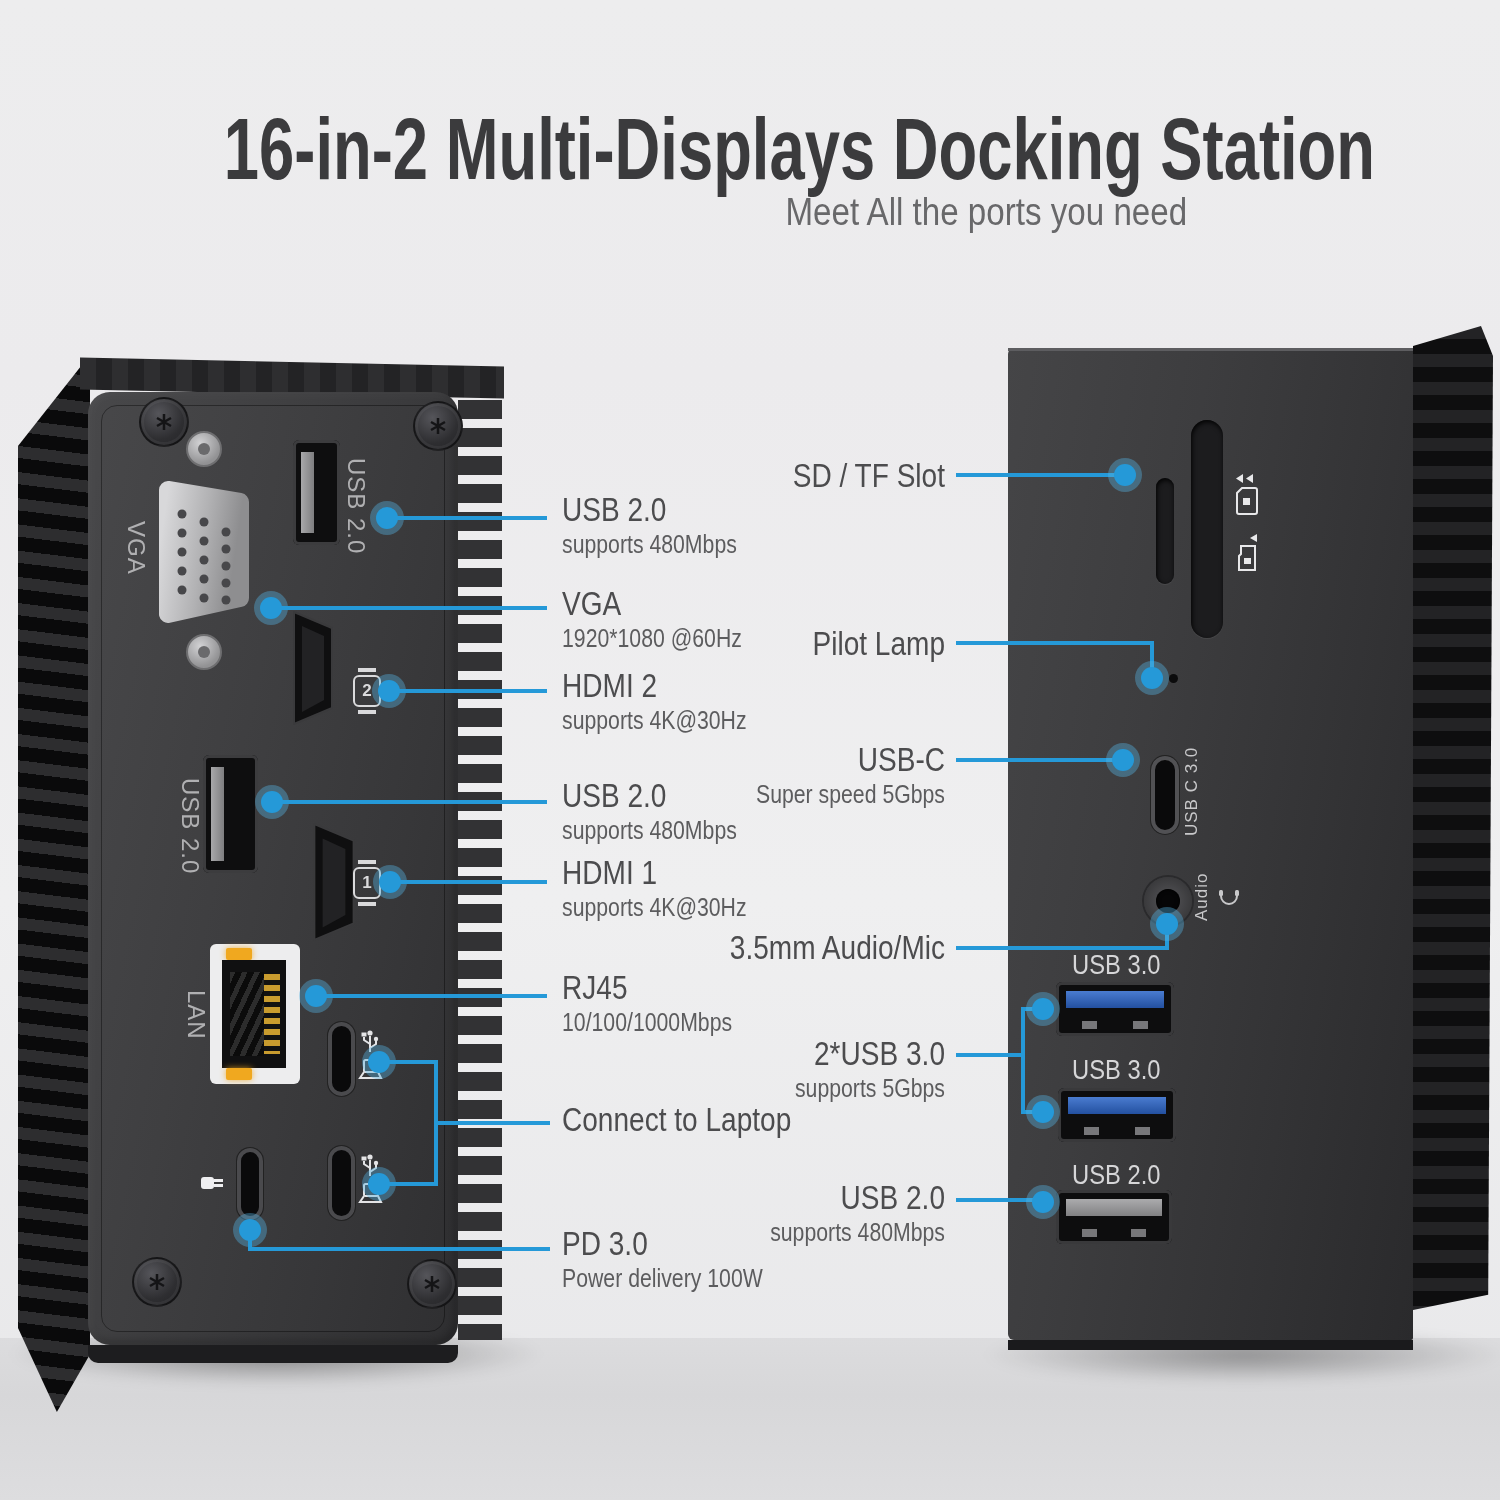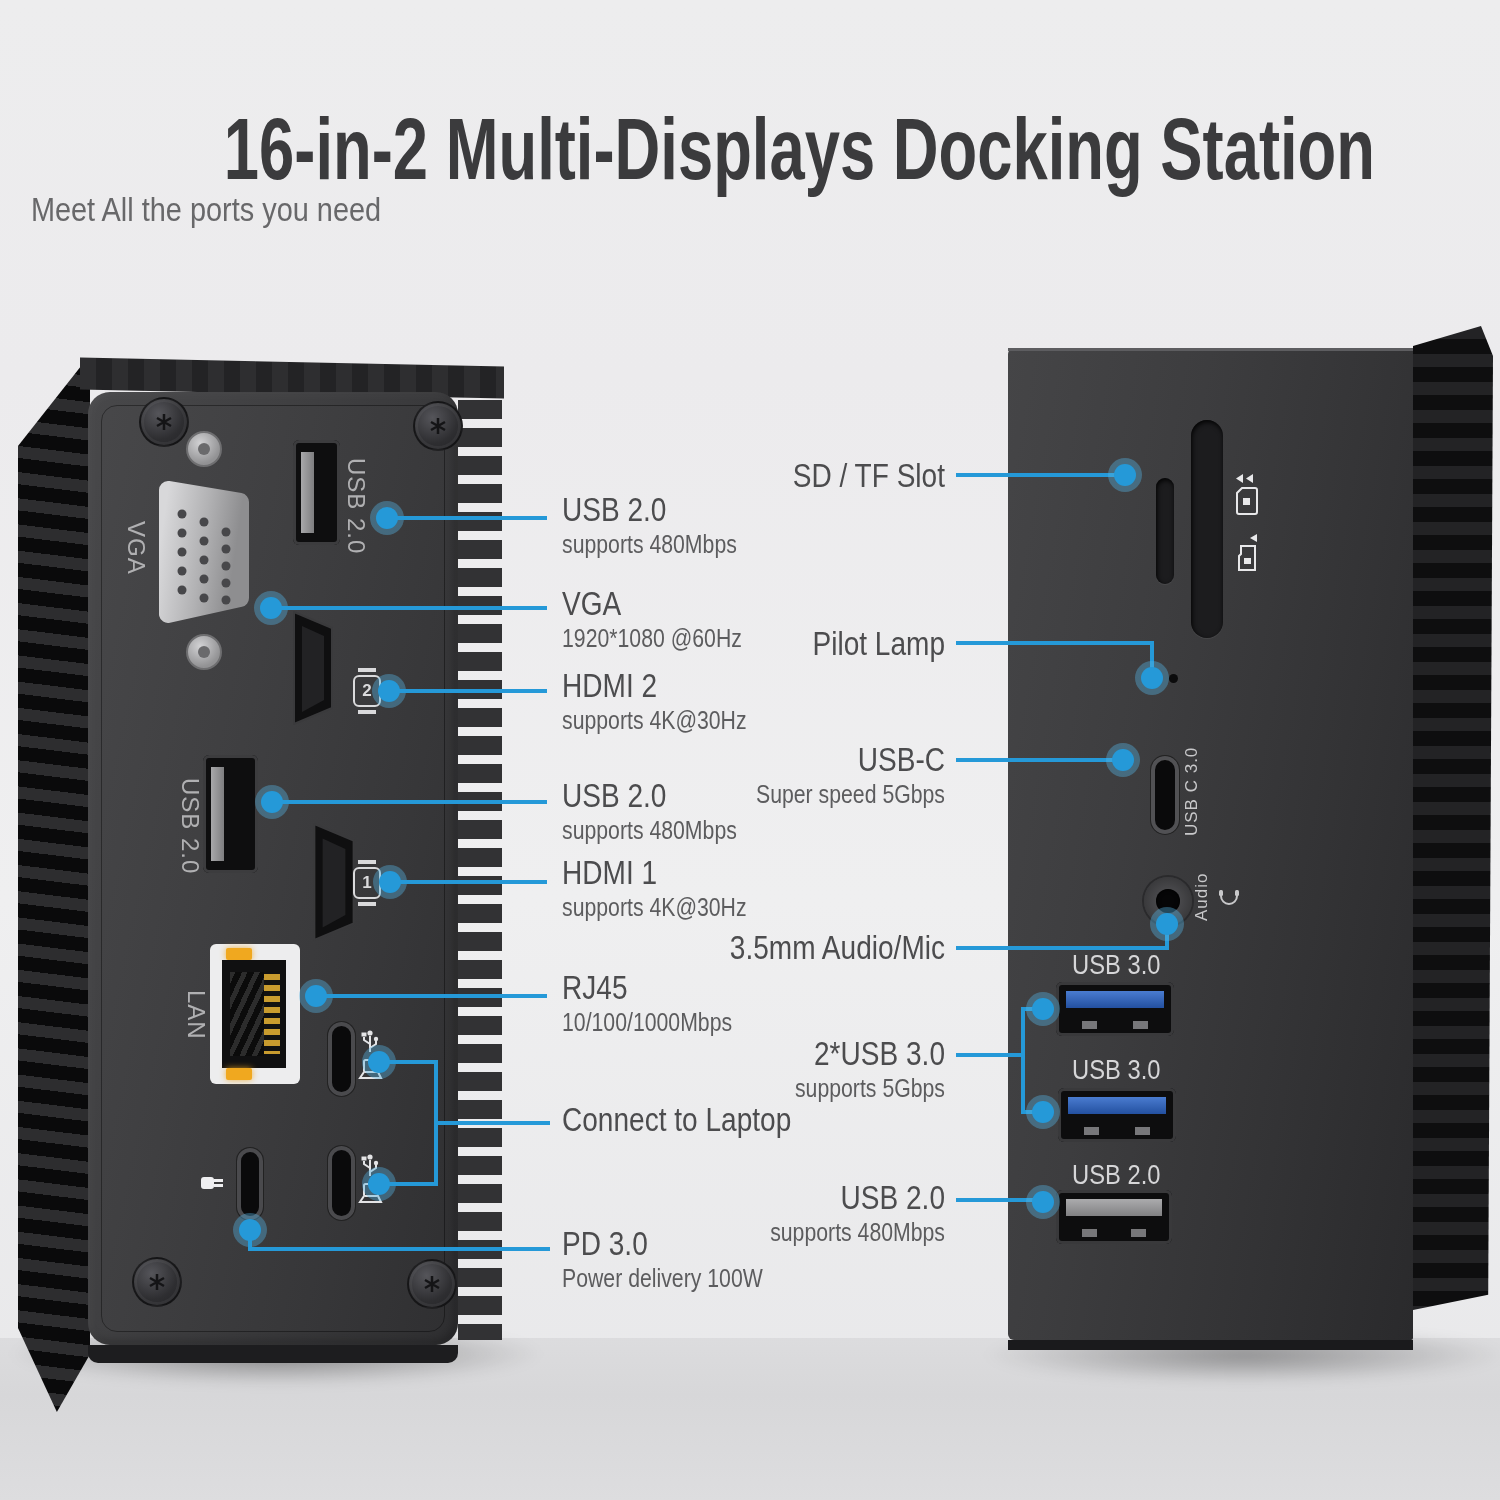--- a/index.html
+++ b/index.html
@@ -9,22 +9,22 @@
     background:linear-gradient(180deg,#dcdcde 0%,#d7d7d9 35%,#dddddf 100%);}
   .dev-shadow{position:absolute;border-radius:50%;filter:blur(6px);}
   #shadow-left{left:6px;top:1322px;width:540px;height:64px;
     background:radial-gradient(ellipse at 50% 50%,rgba(0,0,0,.40) 0%,rgba(0,0,0,0) 70%);}
   #shadow-right{left:980px;top:1326px;width:530px;height:58px;
     background:radial-gradient(ellipse at 50% 50%,rgba(0,0,0,.34) 0%,rgba(0,0,0,0) 70%);}
 
   .title{position:absolute;top:98px;left:0;width:1500px;text-align:center;
     font-size:88px;font-weight:bold;color:#3b3b3d;white-space:nowrap;}
   .title>span{display:inline-block;transform:scaleX(0.72);transform-origin:center top;letter-spacing:0px;}
-  .subtitle{position:absolute;top:190px;left:0;width:1223px;text-align:left;
-    font-size:34px;color:#68686a;white-space:nowrap;}
+  .subtitle{position:absolute;top:190px;left:0;width:1223px;text-align:right;
+    font-size:39px;color:#68686a;white-space:nowrap;}
   .subtitle>span{display:inline-block;transform:scaleX(0.85);transform-origin:center top;}
 
   
   .co{position:absolute;white-space:nowrap;}
   .co-main{font-size:33px;color:#4c4c4e;line-height:36px;}
   .co-sub{font-size:25px;color:#5c5c5e;line-height:27px;margin-top:3px;}
   .co.lcol{left:562px;transform:scaleX(0.85);transform-origin:left top;}
   .co.rcol{left:525px;width:420px;text-align:right;transform:scaleX(0.85);transform-origin:right top;}
 
   

